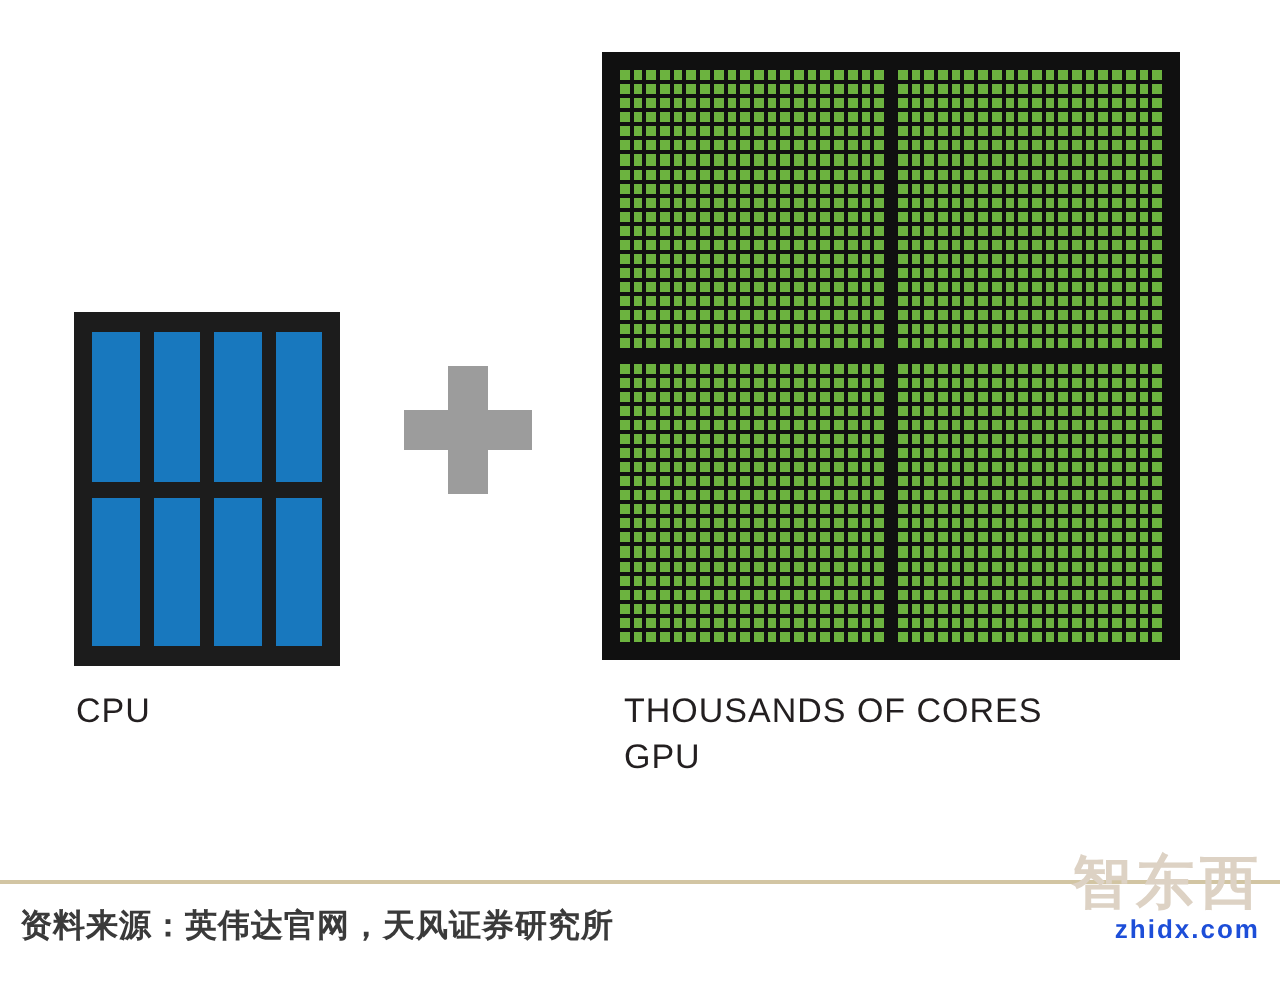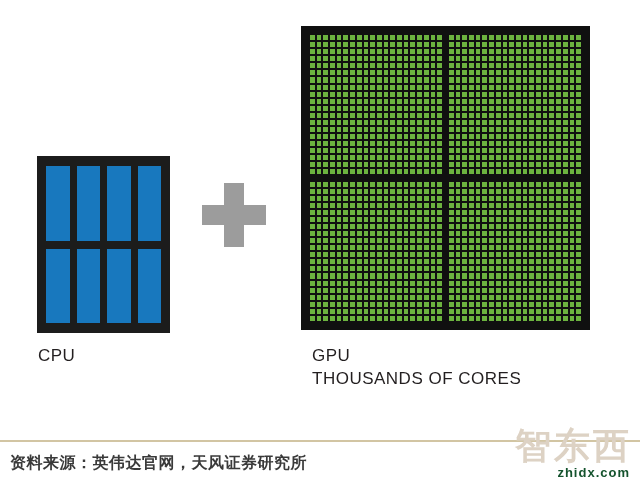--- a/index.html
+++ b/index.html
@@ -74,21 +74,21 @@
     letter-spacing: 0.5px;
     color: #3a3a3a;
   }
   .watermark {
     position: absolute;
     right: 8px; top: 426px;
     text-align: right;
     line-height: 1.12;
   }
   .wm-title {
-    font-size: 36px;
+    font-size: 29px;
     font-weight: 700;
     letter-spacing: 3px;
     margin-left: 46px;
   }
   .wm-domain {
     font-size: 13px;
     font-weight: 700;
     letter-spacing: 1px;
     padding-right: 2px;
   }
@@ -1723,25 +1723,25 @@
         <div class="gpu-core"></div>
         <div class="gpu-core"></div>
       </div>
     </div>
 
   <div class="label-block cpu">
     <div>CPU</div>
   </div>
 
   <div class="label-block gpu">
+    <div>THOUSANDS OF CORES</div>
     <div>GPU</div>
-    <div>THOUSANDS OF CORES</div>
   </div>
 
   <div class="divider" style="background: rgb(210, 197, 163);"></div>
   <div class="source">资料来源：英伟达官网，天风证券研究所</div>
 
   <div class="watermark">
     <div class="wm-title" style="color: rgb(221, 210, 196);">智东西</div>
-    <div class="wm-domain" style="color: #14532d;">zhidx.com</div>
+    <div class="wm-domain" style="color: #1d4ed8;">zhidx.com</div>
   </div>
 
 </div>
 
 </body></html>

